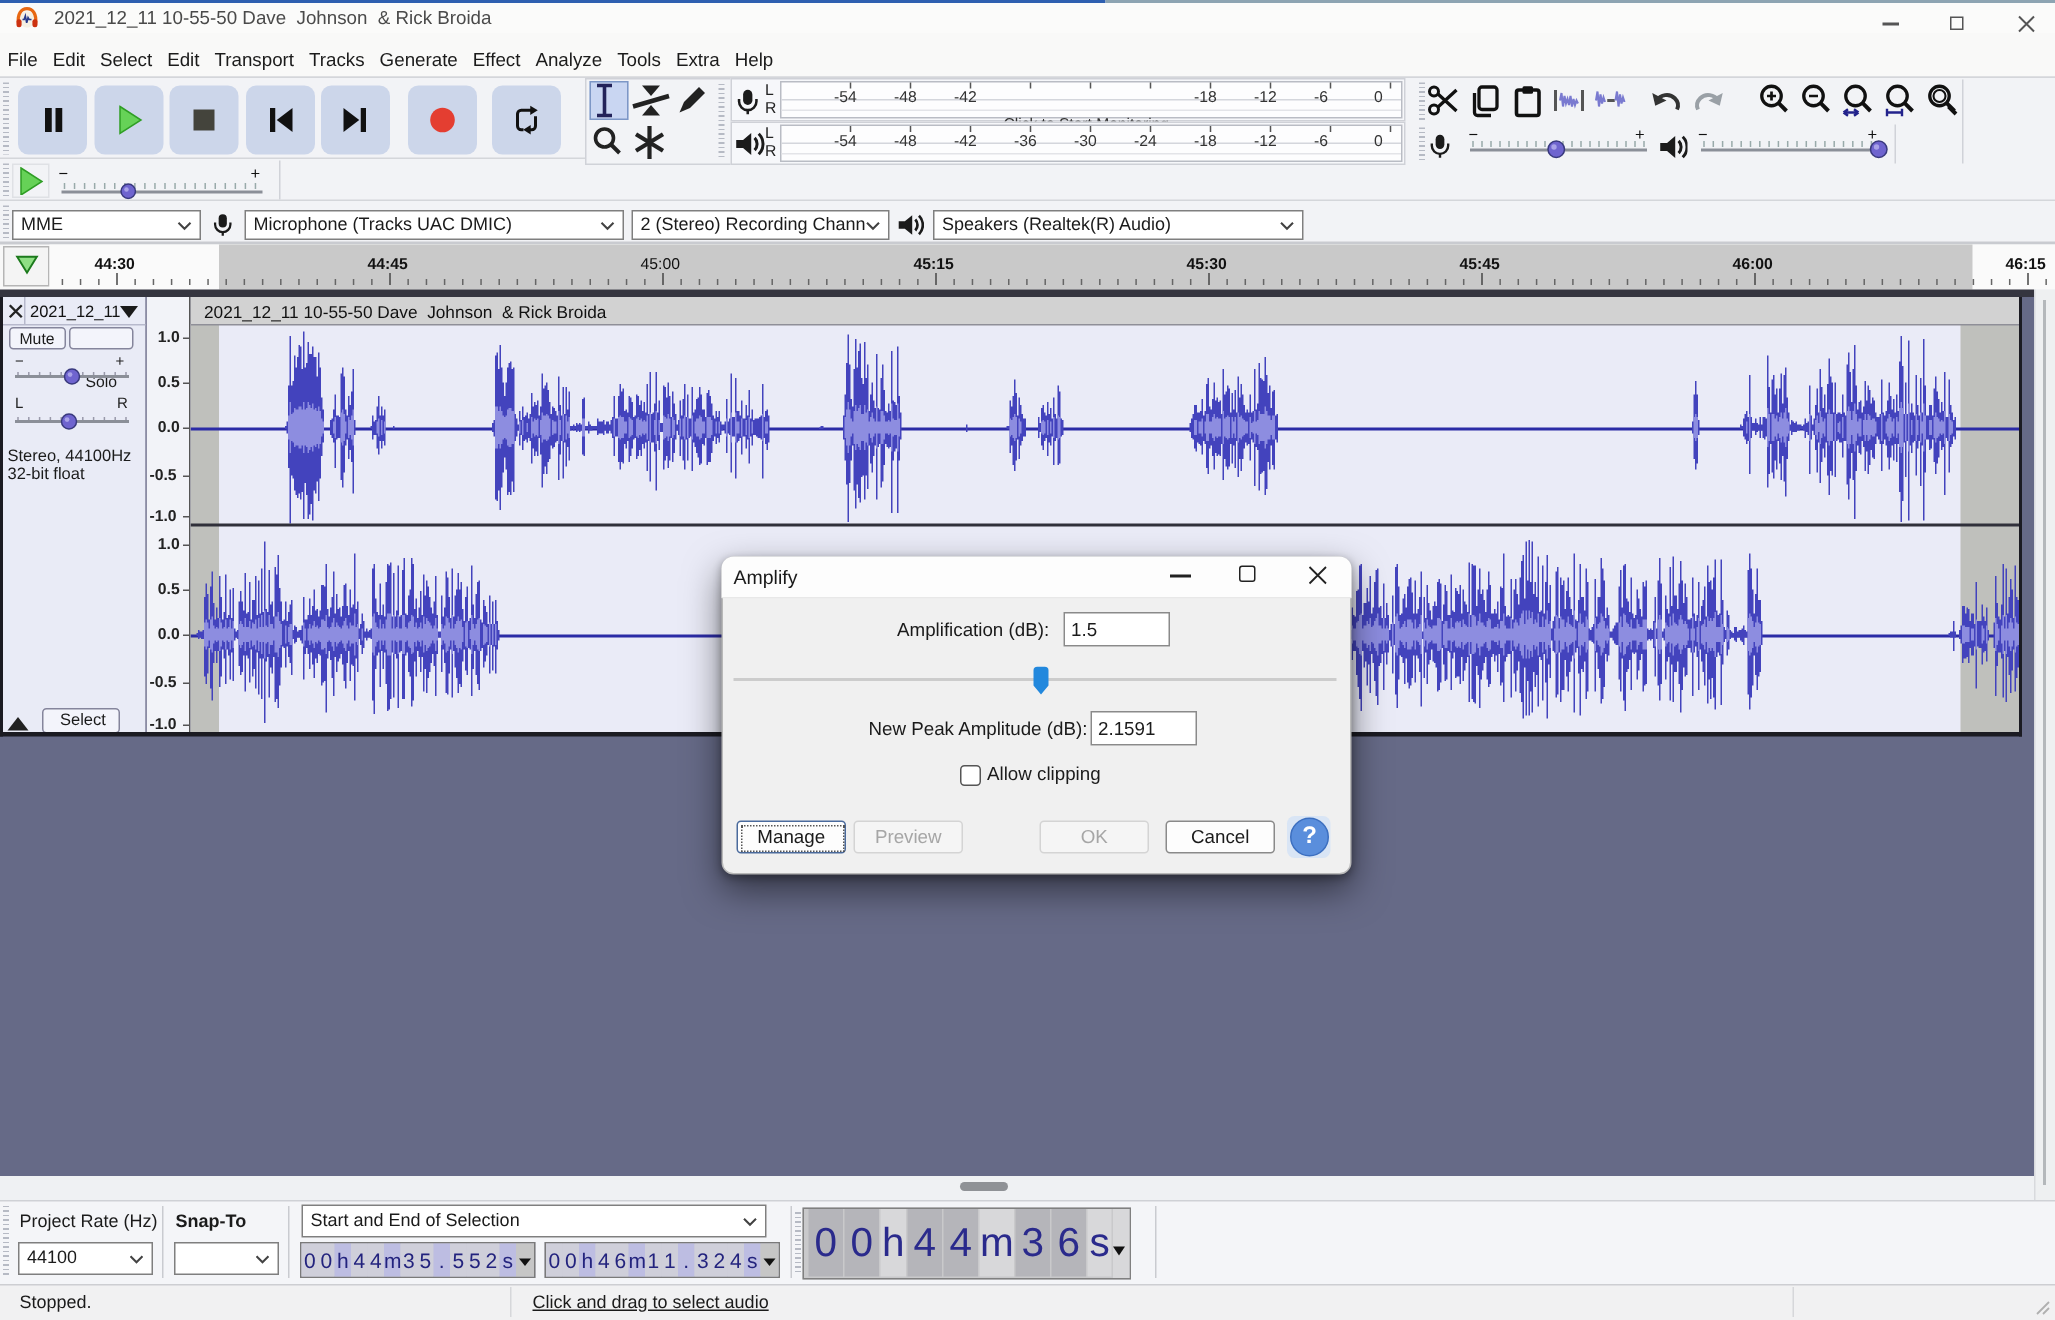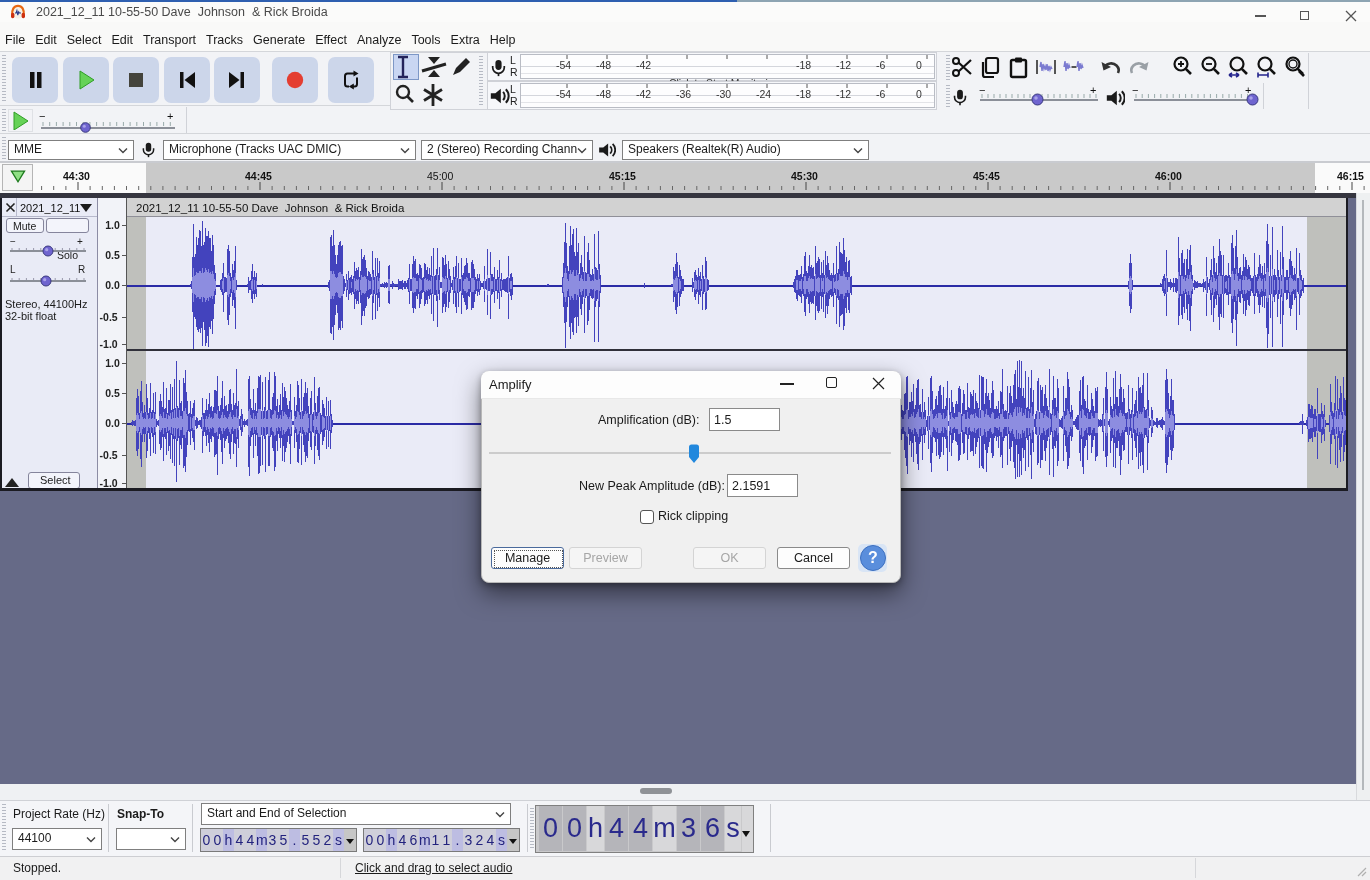--- a/index.html
+++ b/index.html
@@ -633,20 +633,20 @@
     <div style="position:absolute;left:709px;top:408px;width:71px;height:23px;background:#fff;border:1px solid #8a8a8a;box-sizing:border-box"></div>
     <div style="position:absolute;left:714px;top:413px;font-size:12.5px;color:#1b1b1b;white-space:nowrap;">1.5</div>
     <div style="position:absolute;left:489px;top:452px;width:402px;height:2px;background:#cccccc"></div>
     <svg style="position:absolute;left:688px;top:444px" width="12" height="20" viewBox="0 0 12 20">
       <path d="M1 3 A2.5 2.5 0 0 1 3.5 0.5 H8.5 A2.5 2.5 0 0 1 11 3 V13 L6 19 L1 13 Z" fill="#2288dd"></path>
     </svg>
     <div style="position:absolute;left:579px;top:479px;font-size:12.5px;color:#1a1a1a;white-space:nowrap;">New Peak Amplitude (dB):</div>
     <div style="position:absolute;left:727px;top:474px;width:71px;height:23px;background:#fff;border:1px solid #8a8a8a;box-sizing:border-box"></div>
     <div style="position:absolute;left:732px;top:479px;font-size:12.5px;color:#1b1b1b;white-space:nowrap;">2.1591</div>
     <div style="position:absolute;left:640px;top:510px;width:14px;height:14px;background:#fff;border:1.4px solid #555;border-radius:3px;box-sizing:border-box"></div>
-    <div style="position:absolute;left:658px;top:509px;font-size:12.5px;color:#1b1b1b;white-space:nowrap;">Rick clipping</div>
+    <div style="position:absolute;left:658px;top:509px;font-size:12.5px;color:#1b1b1b;white-space:nowrap;">Allow clipping</div>
     <div style="position:absolute;left:491px;top:547px;width:73px;height:22px;background:#fdfdfd;border:1px solid #4a6a9c;border-radius:3px;box-sizing:border-box;text-align:center;font-size:12.5px;color:#1a1a1a;line-height:20px">Manage</div>
     <div style="position:absolute;left:494px;top:550px;width:67px;height:16px;border:1px dotted #555"></div>
     <div style="position:absolute;left:569px;top:547px;width:73px;height:22px;background:#f5f5f5;border:1px solid #d4d4d4;border-radius:3px;box-sizing:border-box;text-align:center;font-size:12.5px;color:#a6a6a6;line-height:20px">Preview</div>
     <div style="position:absolute;left:693px;top:547px;width:73px;height:22px;background:#f5f5f5;border:1px solid #d4d4d4;border-radius:3px;box-sizing:border-box;text-align:center;font-size:12.5px;color:#a6a6a6;line-height:20px">OK</div>
     <div style="position:absolute;left:777px;top:547px;width:73px;height:22px;background:#fdfdfd;border:1px solid #8a8a8a;border-radius:3px;box-sizing:border-box;text-align:center;font-size:12.5px;color:#1a1a1a;line-height:20px">Cancel</div>
     <div style="position:absolute;left:858px;top:544px;width:29px;height:28px;background:#d9e5f5;border-radius:5px"></div>
     <div style="position:absolute;left:860px;top:545px;width:26px;height:26px;background:#5a8edc;border-radius:50%;border:1px solid #3c6fc0;box-sizing:border-box;text-align:center;font-size:16px;font-weight:700;color:#fff;line-height:24px">?</div>
   </div>
 </body></html>

